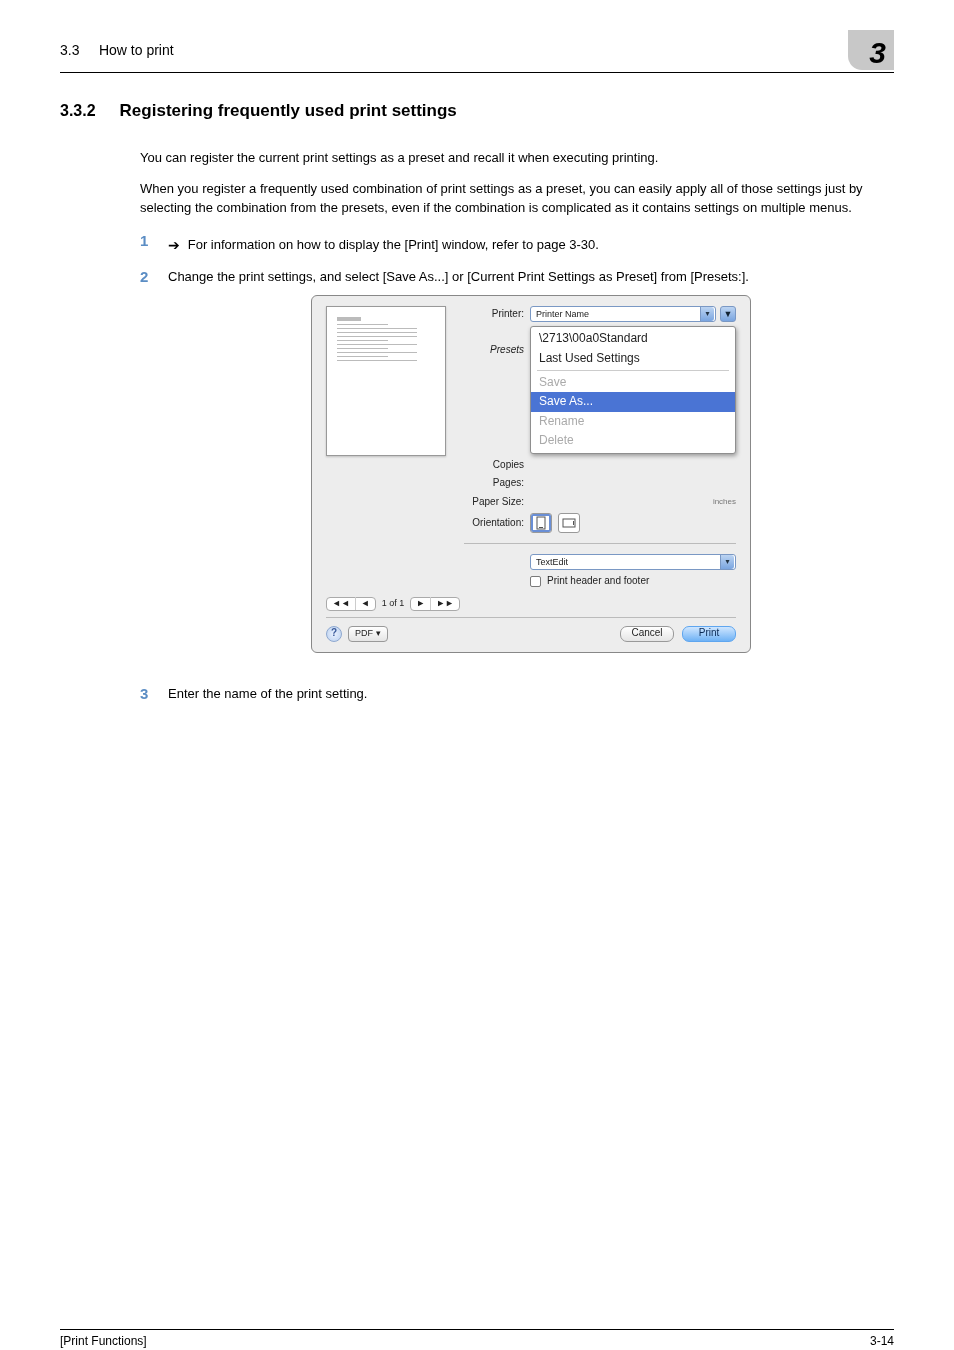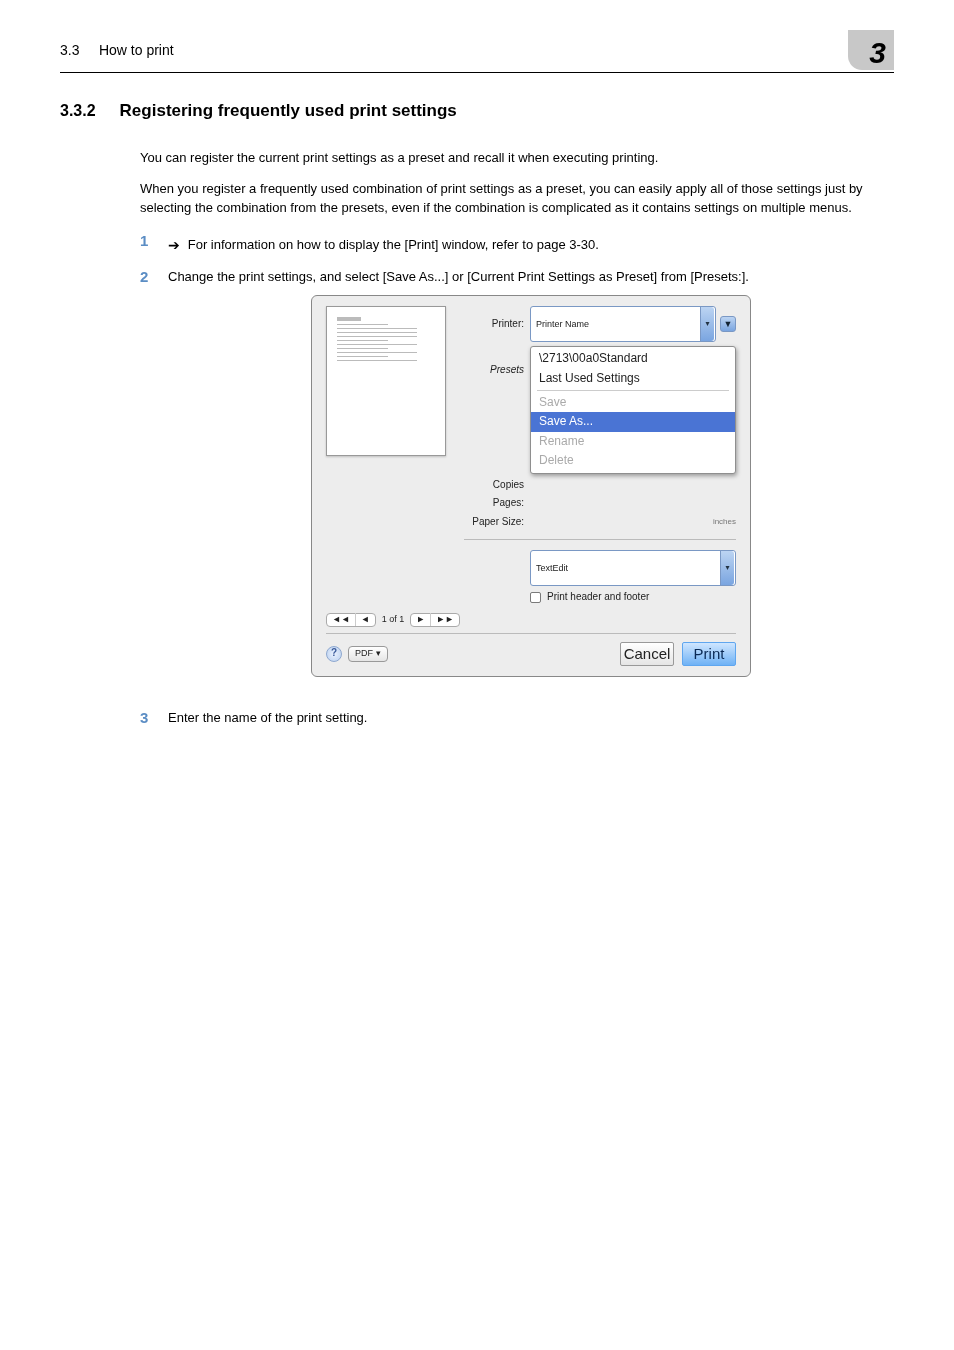--- a/index.html
+++ b/index.html
@@ -159,21 +159,21 @@
     text-align: right;
     margin-right: 6px;
     font-weight: normal;
   }
   .combo {
     flex: 1;
     height: 16px;
     border: 1px solid #7a98c4;
     background: #fff;
     border-radius: 3px;
-    padding: 17px 5px;
+    padding: 7px 5px;
     font-size: 9px;
     display: inline-flex;
     align-items: center;
     position: relative;
   }
   .combo .caret {
     position: absolute;
     right: 1px; top: 0; bottom: 0;
     width: 14px;
     background: linear-gradient(#bcd4f2,#7aa5e0);
@@ -266,25 +266,25 @@
   }
   .pdf-btn {
     height: 16px; border: 1px solid #999; border-radius: 4px;
     background: linear-gradient(#fff,#e5e5e5);
     padding: 0 6px;
     display: inline-flex; align-items: flex-start; gap: 3px;
     font-size: 9px;
   }
   .footer-right { display: flex; gap: 8px; }
   .osx-btn {
-    height: 24px; min-width: 54px;
-    border: 1px solid #999; border-radius: 2px;
+    height: 16px; min-width: 54px;
+    border: 1px solid #999; border-radius: 7px;
     background: linear-gradient(#fff,#e5e5e5);
     display: inline-flex; align-items: center; justify-content: center;
-    font-size: 15px;
+    font-size: 10px;
   }
   .osx-btn.primary {
     border-color: #5fa6ef;
     background: linear-gradient(#cfe6ff,#6fb2f5);
     color: #0a2a55;
   }
   .inches-note {
     font-size: 8px;
     color: #777;
     margin-left: 4px;
@@ -383,20 +383,35 @@
 
                   <div class="fld">
                     <div class="fld-label">Copies</div>
                   </div>
                   <div class="fld">
                     <div class="fld-label">Pages:</div>
                   </div>
                   <div class="fld">
                     <div class="fld-label">Paper Size:</div>
                     <span class="inches-note" style="margin-left:auto;">inches</span>
+                  </div>
+                  <div class="fld">
+                    <div class="fld-label">Orientation:</div>
+                    <span class="orient-btn active">
+                      <svg width="12" height="14">
+                          <rect x="2" y="1" width="8" height="12" fill="none" stroke="#555"></rect>
+                          <rect x="4" y="11" width="4" height="1" fill="#555"></rect>
+                        </svg>
+                    </span>
+                    <span class="orient-btn">
+                      <svg width="14" height="12">
+                          <rect x="1" y="2" width="12" height="8" fill="none" stroke="#555"></rect>
+                          <rect x="11" y="4" width="1" height="4" fill="#555"></rect>
+                        </svg>
+                    </span>
                   </div>
                   <hr>
                   <div class="fld">
                     <div class="fld-label"></div>
                     <div class="combo">
                       <span>TextEdit</span>
                       <span class="caret">▾</span>
                     </div>
                   </div>
                   <div class="chk-row">

